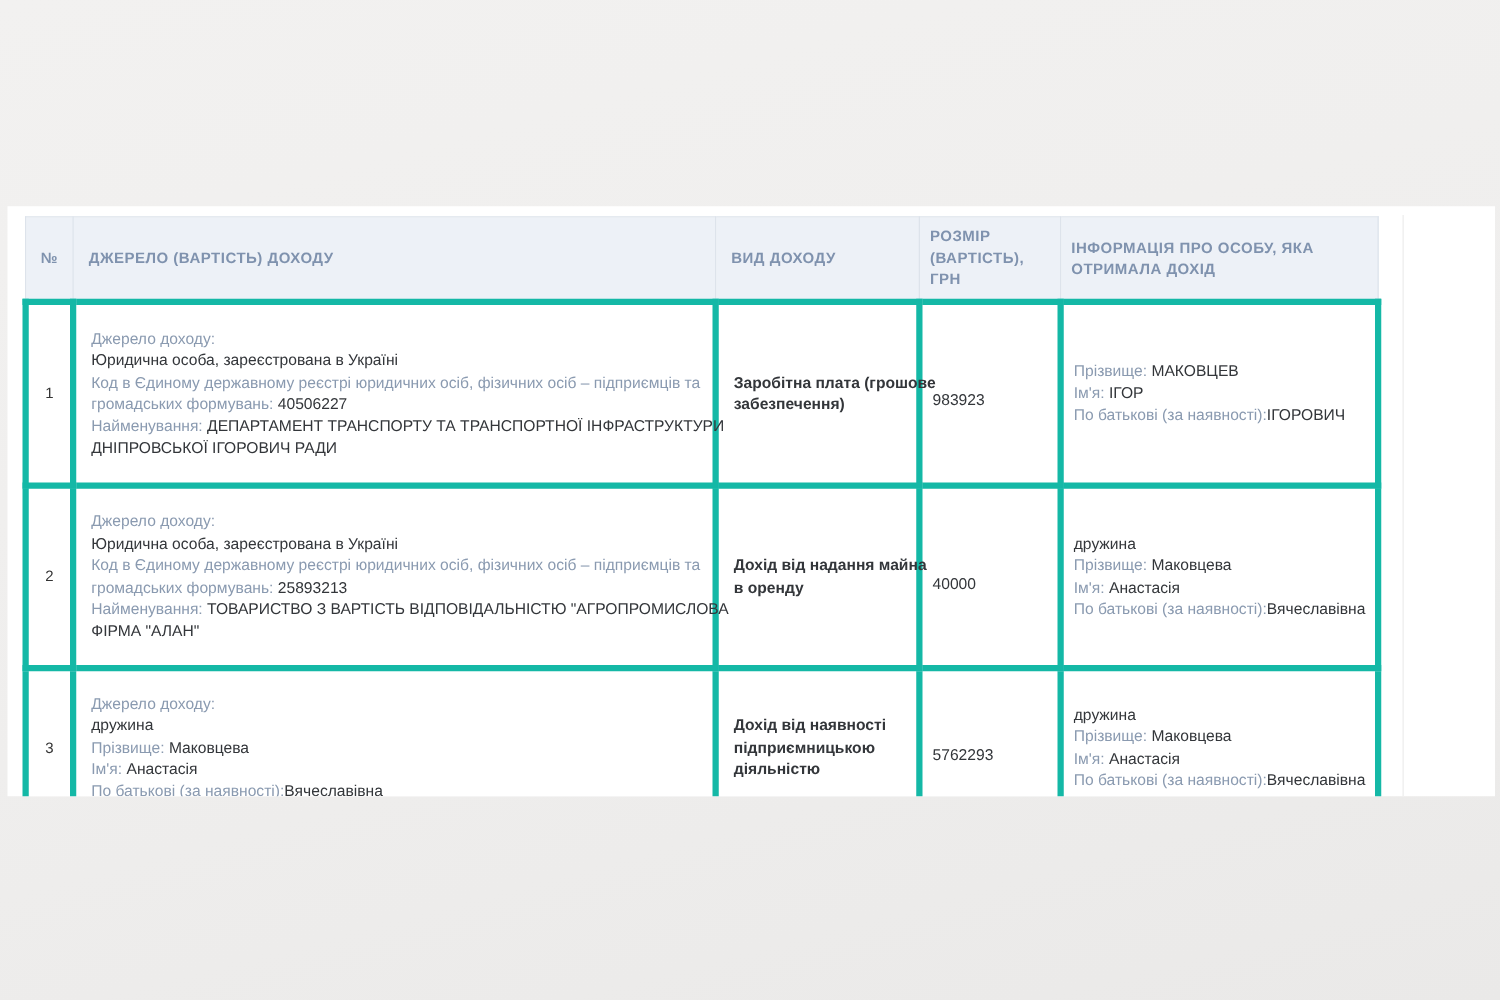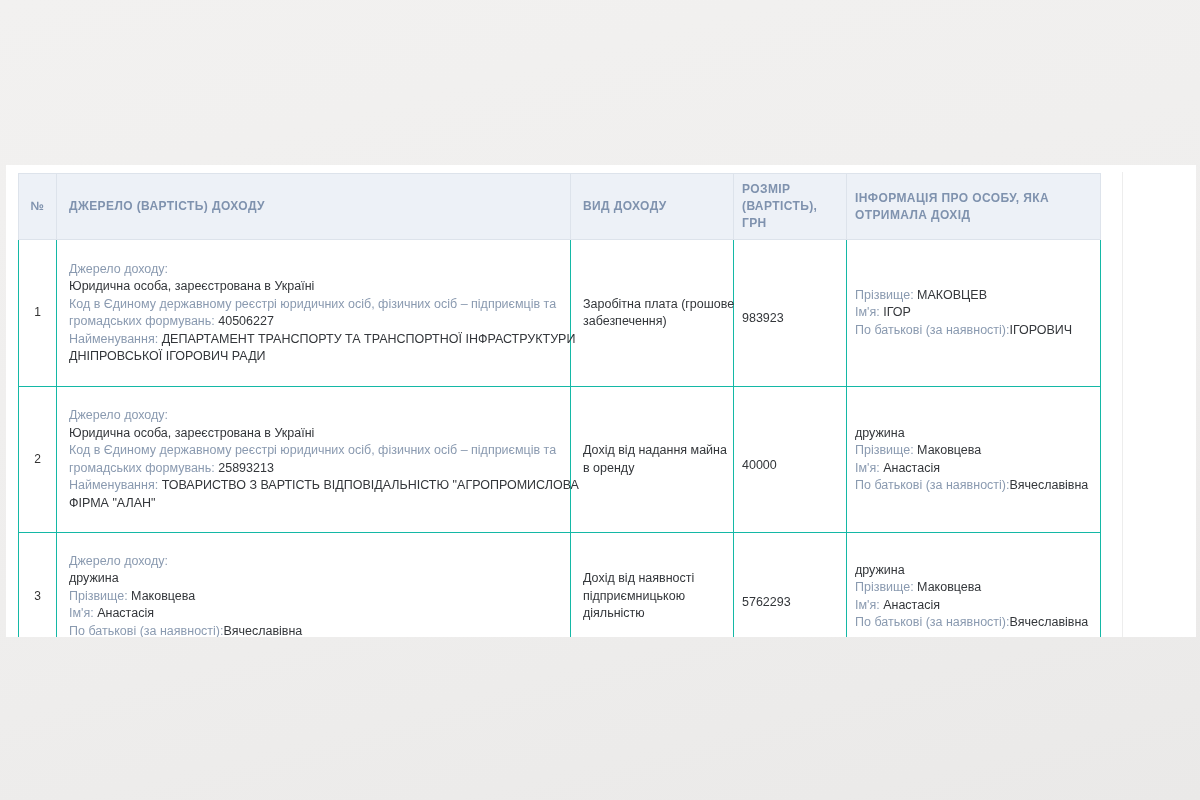--- a/index.html
+++ b/index.html
@@ -23,29 +23,29 @@
     background:#edf1f7; color:#7f92ae;
     font-size:12px; font-weight:bold; letter-spacing:.4px;
     text-align:left; vertical-align:middle; line-height:17px;
     border:1px solid #dde3eb; height:57px;
     padding:4px 8px 4px 12px;
   }
   th.col-num { text-align:center; padding:4px 2px; }
   th.col-amount { padding-left:8px; }
   th.col-person { padding-left:8px; }
   td {
-    border:1px solid #14b8a6; background:#fff;
+    border:5px solid #14b8a6; background:#fff;
     vertical-align:middle; font-size:12.5px; line-height:17.5px; color:#33363a;
   }
   tbody tr:nth-child(1) { height:147px; }
   tbody tr:nth-child(2) { height:146px; }
   tbody tr:nth-child(3) { height:128px; }
   .cell-num    { text-align:center; font-size:12px; color:#333; padding:0 2px; }
   .cell-source { padding:10px 16px 10px 12px; }
-  .cell-type   { padding:8px 12px 8px 12px; }
+  .cell-type   { padding:8px 12px 8px 12px;font-weight:bold; }
   .cell-amount { padding:20px 6px 8px 8px; }
   .cell-person { padding:8px 8px 8px 8px;margin-left:24px; }
   .line { white-space:nowrap; }
   .label { color:#8a9ab0; }
   .value { color:#33363a; }
 </style>
 </head>
 <body>
 
 <div class="page">

